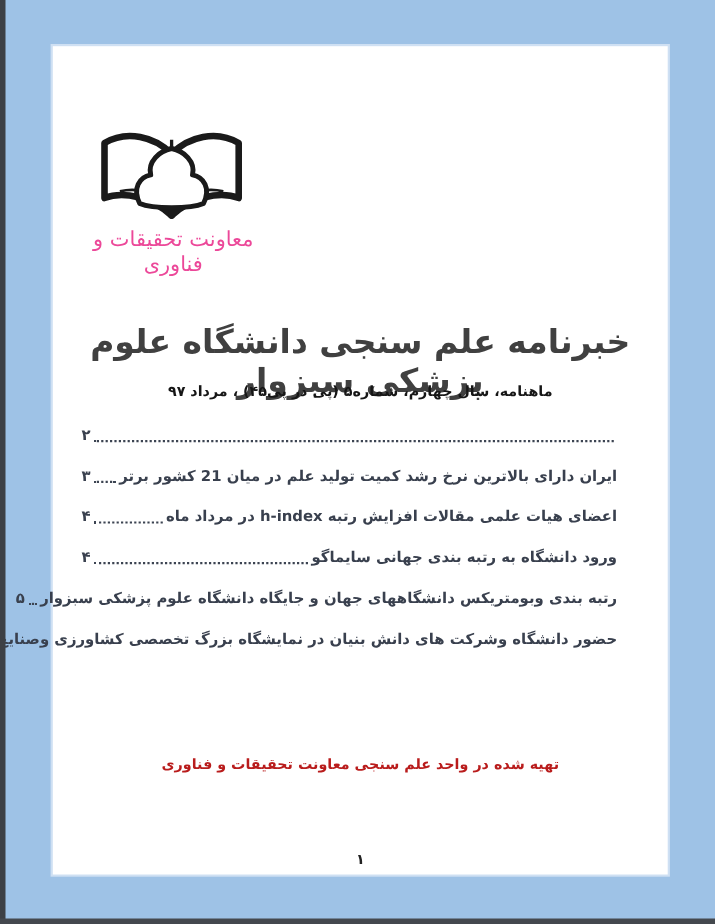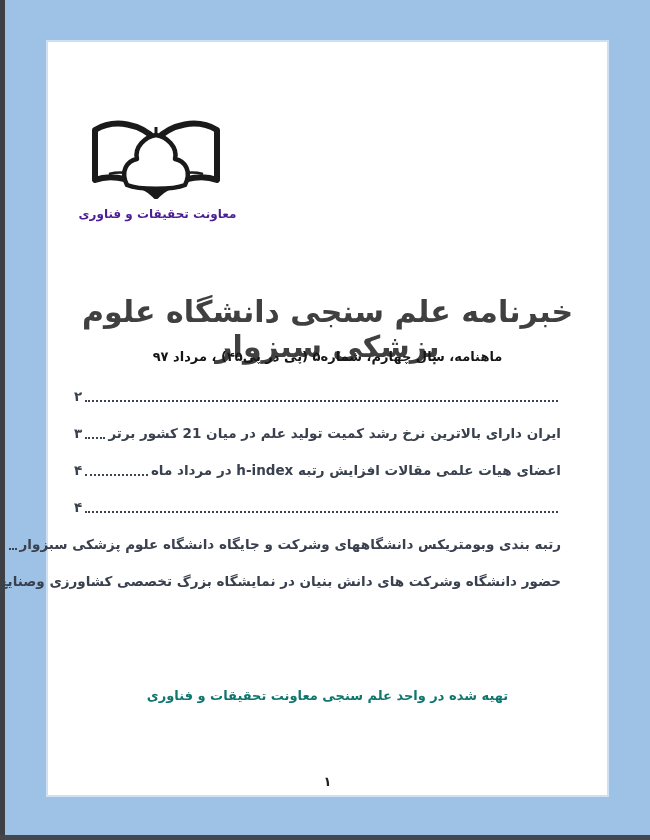--- a/index.html
+++ b/index.html
@@ -22,23 +22,23 @@
     position: absolute; left: 48px; top: 42px; width: 559px; height: 753px;
     background: #ffffff;
     box-shadow: 0 0 0 2px #cfe0f3;
   }
   
   .logo-block { position: absolute; top: 26px; left: 12px; width: 195px; }
   .logo-svg { display: block; margin: 0 auto; }
   .logo-caption {
     margin-top: 2px;
     text-align: center;
-    font-size: 12px;
-    font-weight: bold;
-    color: #4c1d95;
+    font-size: 19px;
+    font-weight: normal;
+    color: #ec4899;
     direction: rtl;
   }
   
   .title {
     position: absolute; top: 222px; left: 0; right: 0;
     text-align: center;
     direction: rtl;
     font-size: 30px;
     font-weight: bold;
     color: #404040;
@@ -77,21 +77,21 @@
     min-width: 8px;
   }
   .toc-page { white-space: nowrap; }
   
   .credit {
     position: absolute; top: 646px; left: 0; right: 0;
     text-align: center;
     direction: rtl;
     font-size: 13px;
     font-weight: bold;
-    color: #0f766e;
+    color: #b91c1c;
   }
   .page-number {
     position: absolute; top: 732px; left: 0; right: 0;
     text-align: center;
     font-size: 13px;
     font-weight: bold;
     color: #222222;
   }
 </style>
 </head>
@@ -138,25 +138,26 @@
       <span class="toc-label">ایران دارای بالاترین نرخ رشد کمیت تولید علم در میان 21 کشور برتر</span>
       <span class="toc-dots"></span>
       <span class="toc-page">۳</span>
     </div>
     <div class="toc-row">
       <span class="toc-label">اعضای هیات علمی مقالات افزایش رتبه h-index در مرداد ماه</span>
       <span class="toc-dots"></span>
       <span class="toc-page">۴</span>
     </div>
     <div class="toc-row">
+      <span class="toc-label">ورود دانشگاه به رتبه بندی جهانی سایماگو</span>
       <span class="toc-dots"></span>
       <span class="toc-page">۴</span>
     </div>
     <div class="toc-row">
-      <span class="toc-label">رتبه بندی وبومتریکس دانشگاههای وشرکت و جایگاه دانشگاه علوم پزشکی سبزوار</span>
+      <span class="toc-label">رتبه بندی وبومتریکس دانشگاههای جهان و جایگاه دانشگاه علوم پزشکی سبزوار</span>
       <span class="toc-dots"></span>
       <span class="toc-page">۵</span>
     </div>
     <div class="toc-row">
       <span class="toc-label">حضور دانشگاه وشرکت های دانش بنیان در نمایشگاه بزرگ تخصصی کشاورزی وصنایع وابسته</span>
 
     </div>
   </div>
 
   <div class="credit">تهیه شده در واحد علم سنجی معاونت تحقیقات و فناوری</div>

